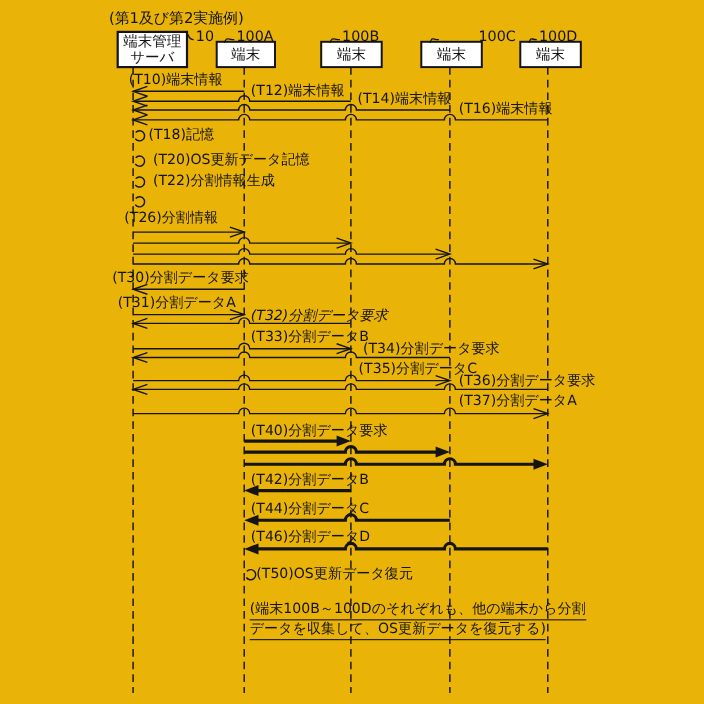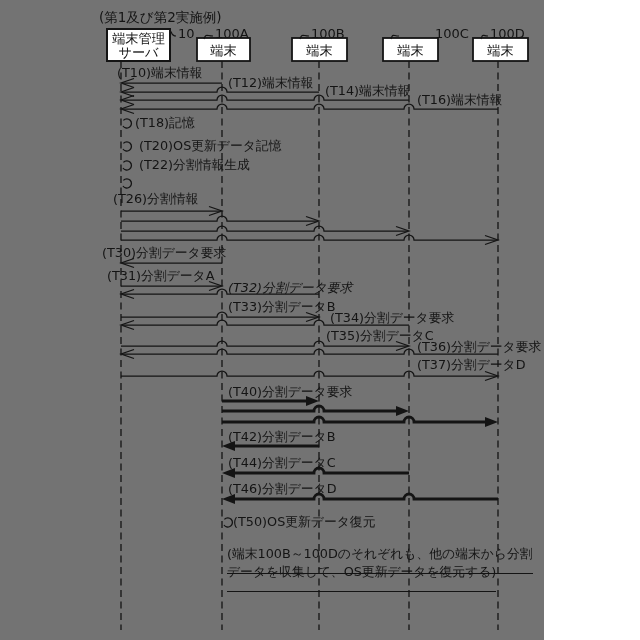--- a/index.html
+++ b/index.html
@@ -1,24 +1,24 @@
 <!DOCTYPE html>
 <html><head>
 <meta charset="utf-8">
 <style>
   html,body{margin:0;padding:0;background:#ffffff;}
-  #stage{position:relative;width:544px;height:640px;background:#737373;overflow:hidden;
+  #stage{position:relative;width:640px;height:640px;background:#eab308;overflow:hidden;
          font-family:"DejaVu Sans","Liberation Sans",sans-serif;}
   #wires{position:absolute;left:0;top:0;}
   #labels{position:absolute;left:0;top:0;width:640px;height:640px;}
   .lbl{position:absolute;white-space:nowrap;font-size:12.8px;line-height:1.1;color:#141414;}
   .ref{font-size:13px;}
   .title{font-size:13.5px;}
   .actor-label{position:absolute;text-align:center;font-size:13.2px;line-height:14px;color:#141414;white-space:nowrap;}
-  .underline{border-bottom:1.4px solid #141414;padding-bottom:12px;}
+  .underline{border-bottom:1.4px solid #141414;padding-bottom:2px;}
 </style>
 </head>
 <body>
 
 <div id="stage">
   <svg id="wires" width="640" height="640" viewBox="0 0 640 640">
       <line x1="121" y1="61" x2="121" y2="630" stroke="#141414" stroke-width="1.3" stroke-dasharray="7 4.5"></line>
       <line x1="222" y1="61" x2="222" y2="630" stroke="#141414" stroke-width="1.3" stroke-dasharray="7 4.5"></line>
       <line x1="319" y1="61" x2="319" y2="630" stroke="#141414" stroke-width="1.3" stroke-dasharray="7 4.5"></line>
       <line x1="409" y1="61" x2="409" y2="630" stroke="#141414" stroke-width="1.3" stroke-dasharray="7 4.5"></line>
@@ -95,21 +95,21 @@
       <div class="lbl" style="left: 139px; top: 139px;">(T20)OS更新データ記憶</div>
       <div class="lbl" style="left: 139px; top: 158px;">(T22)分割情報生成</div>
       <div class="lbl" style="left: 113px; top: 192px;">(T26)分割情報</div>
       <div class="lbl" style="left: 102px; top: 246px;">(T30)分割データ要求</div>
       <div class="lbl" style="left: 107px; top: 269px;">(T31)分割データA</div>
       <div class="lbl" style="left: 228px; top: 281px; font-style: italic;">(T32)分割データ要求</div>
       <div class="lbl" style="left: 228px; top: 300px;">(T33)分割データB</div>
       <div class="lbl" style="left: 330px; top: 311px;">(T34)分割データ要求</div>
       <div class="lbl" style="left: 326px; top: 329px;">(T35)分割データC</div>
       <div class="lbl" style="left: 417px; top: 340px;">(T36)分割データ要求</div>
-      <div class="lbl" style="left: 417px; top: 358px;">(T37)分割データD</div>
+      <div class="lbl" style="left: 417px; top: 358px;">(T37)分割データA</div>
       <div class="lbl" style="left: 228px; top: 385px;">(T40)分割データ要求</div>
       <div class="lbl" style="left: 228px; top: 430px;">(T42)分割データB</div>
       <div class="lbl" style="left: 228px; top: 456px;">(T44)分割データC</div>
       <div class="lbl" style="left: 228px; top: 482px;">(T46)分割データD</div>
       <div class="lbl" style="left: 233px; top: 515px;">(T50)OS更新データ復元</div>
       <div class="lbl ref" style="left: 178px; top: 27px;">10</div>
       <div class="actor-label" style="left: 107px; width: 63px; top: 32px;">
         <div>端末管理</div>
         <div>サーバ</div>
       </div>

